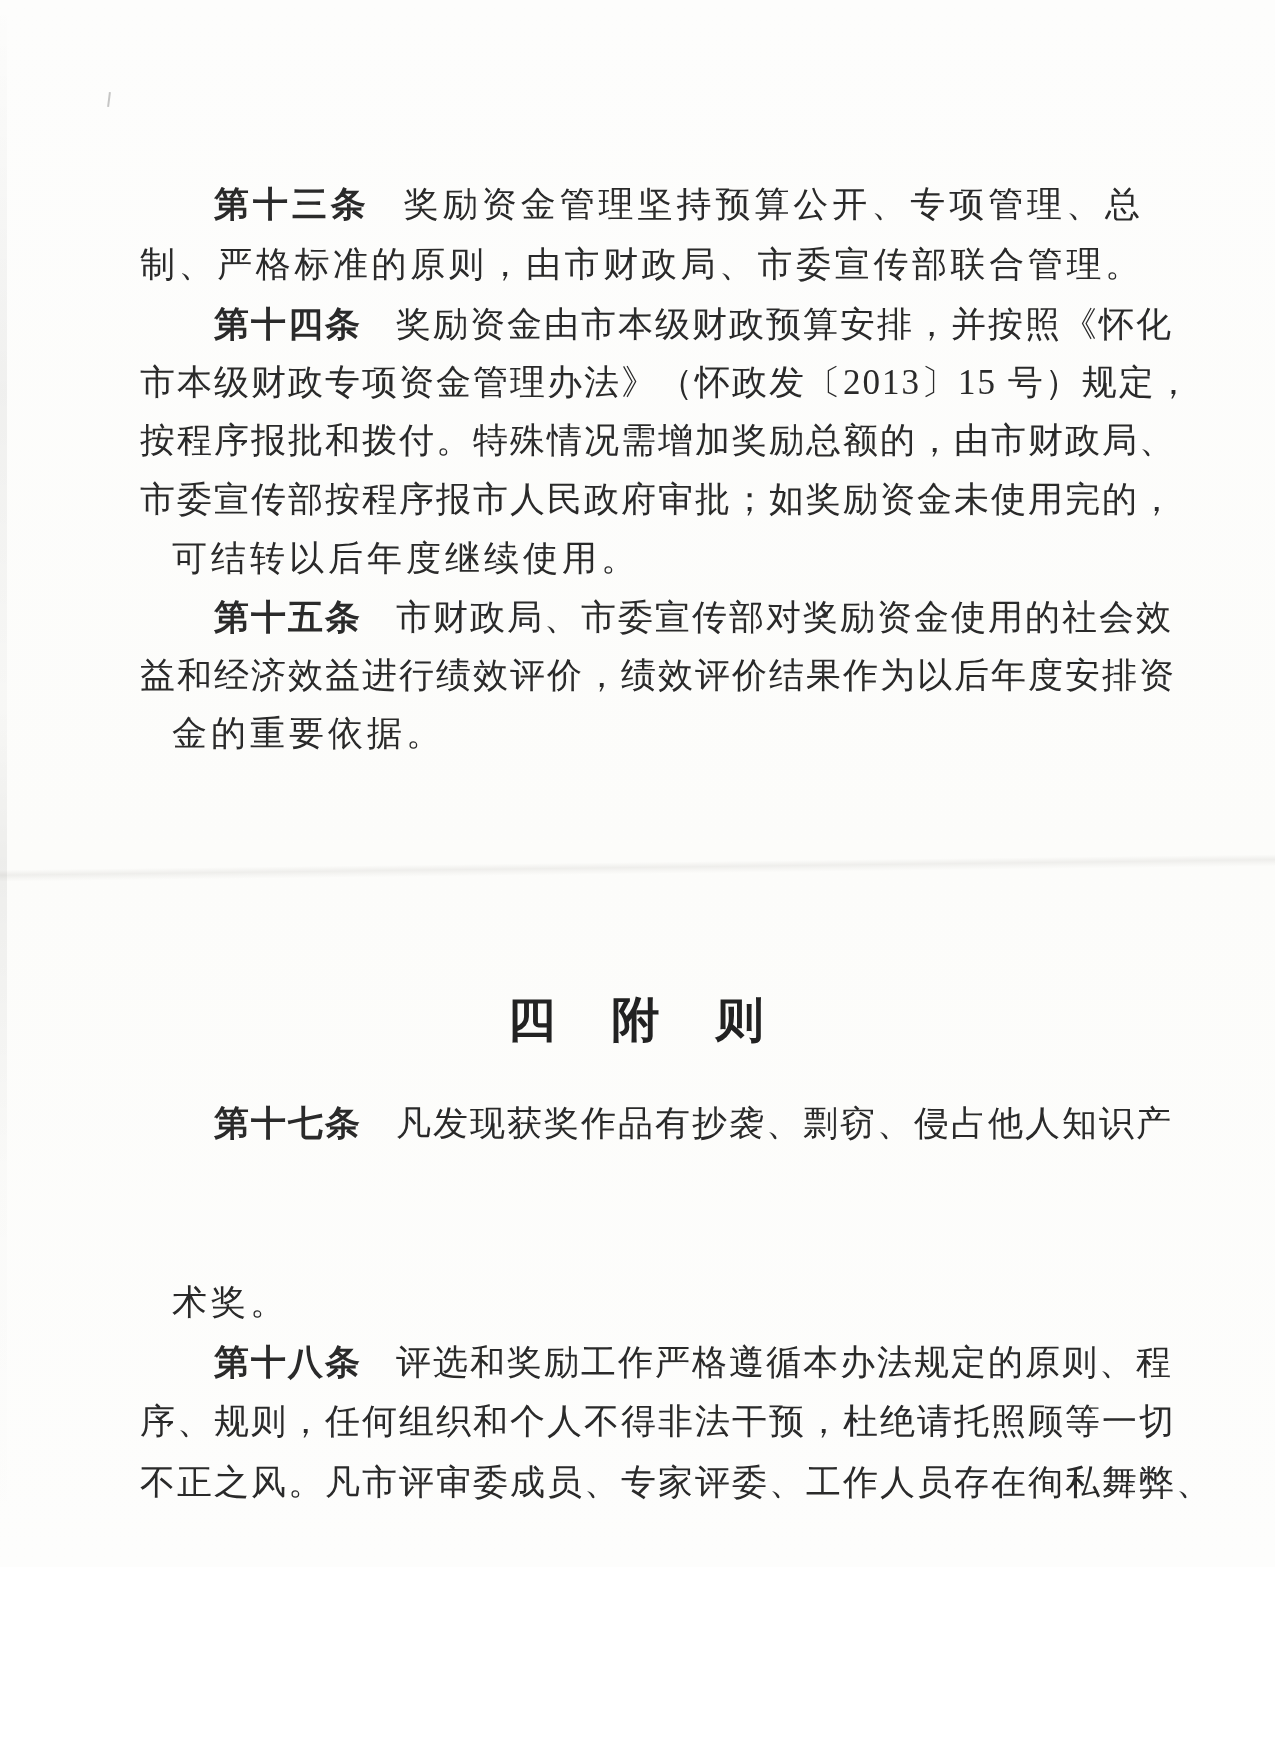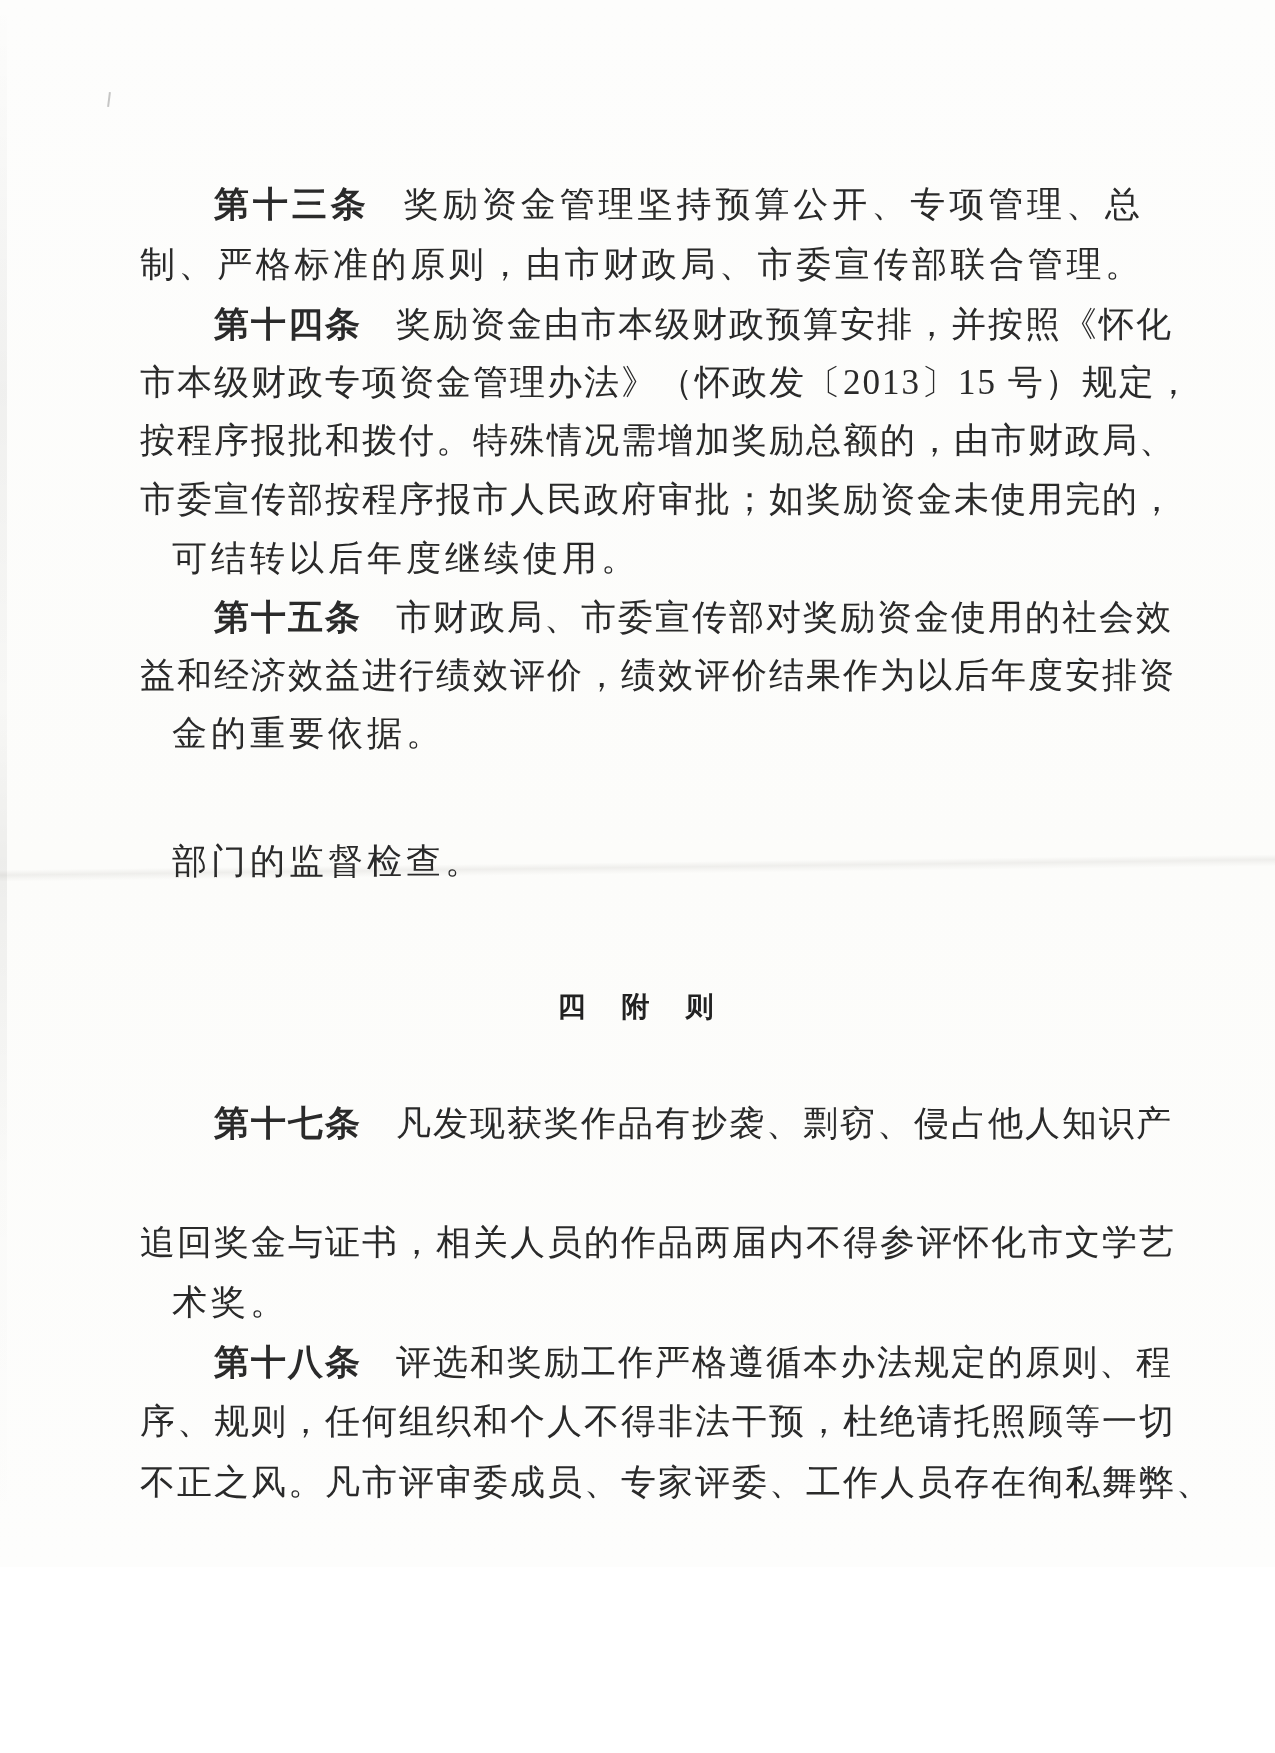--- a/index.html
+++ b/index.html
@@ -54,21 +54,21 @@
     margin-right: 34px;
   }
   .section-heading {
     position: absolute;
     top: 988px;
     left: 0;
     width: 1275px;
     text-align: center;
     font-family: "Liberation Sans", "DejaVu Sans", sans-serif;
     font-weight: bold;
-    font-size: 28px;
+    font-size: 48px;
     letter-spacing: 4px;
     color: #222222;
   }
   .page-number {
     position: absolute;
     top: 1640px;
     left: 0;
     width: 1275px;
     text-align: right;
     font-size: 30px;
@@ -143,28 +143,26 @@
 
   <div class="text-line short" style="top:537px">可结转以后年度继续使用。</div>
 
   <div class="text-line" style="top:654px">益和经济效益进行绩效评价，绩效评价结果作为以后年度安排资</div>
 
   <div class="text-line first" style="top:596px"><span class="article-num">第十五条</span><span>市财政局、市委宣传部对奖励资金使用的社会效</span></div>
 
   <div class="text-line short" style="top:712px">金的重要依据。</div>
 
 
-  <div class="text-line short" style="top:840px">部门的监督检查。</div>
 
   <div class="section-heading">四　附　则</div>
 
   <div class="text-line first" style="top:1102px"><span class="article-num">第十七条</span><span>凡发现获奖作品有抄袭、剽窃、侵占他人知识产</span></div>
 
 
-  <div class="text-line" style="top:1221px">追回奖金与证书，相关人员的作品两届内不得参评怀化市文学艺</div>
 
   <div class="text-line short" style="top:1281px">术奖。</div>
 
   <div class="text-line first" style="top:1341px"><span class="article-num">第十八条</span><span>评选和奖励工作严格遵循本办法规定的原则、程</span></div>
 
   <div class="text-line" style="top:1400px">序、规则，任何组织和个人不得非法干预，杜绝请托照顾等一切</div>
 
   <div class="text-line" style="top:1461px">不正之风。凡市评审委成员、专家评委、工作人员存在徇私舞弊、</div>
 
   <div class="page-number">11</div>

